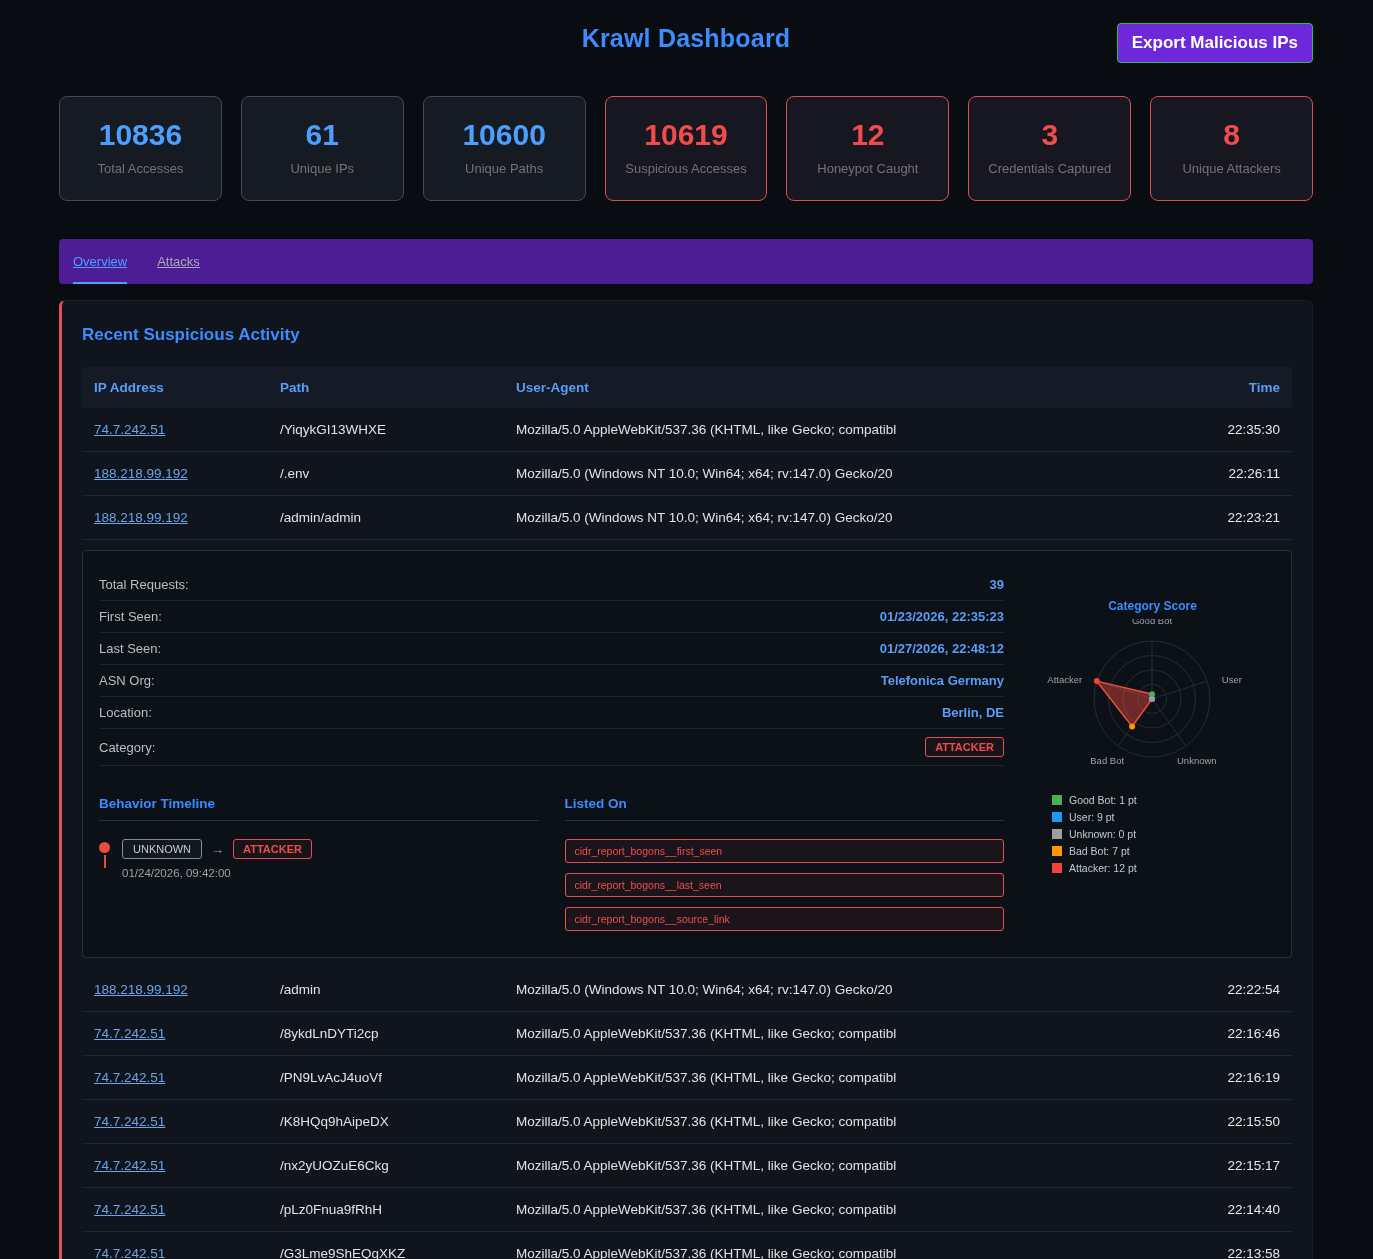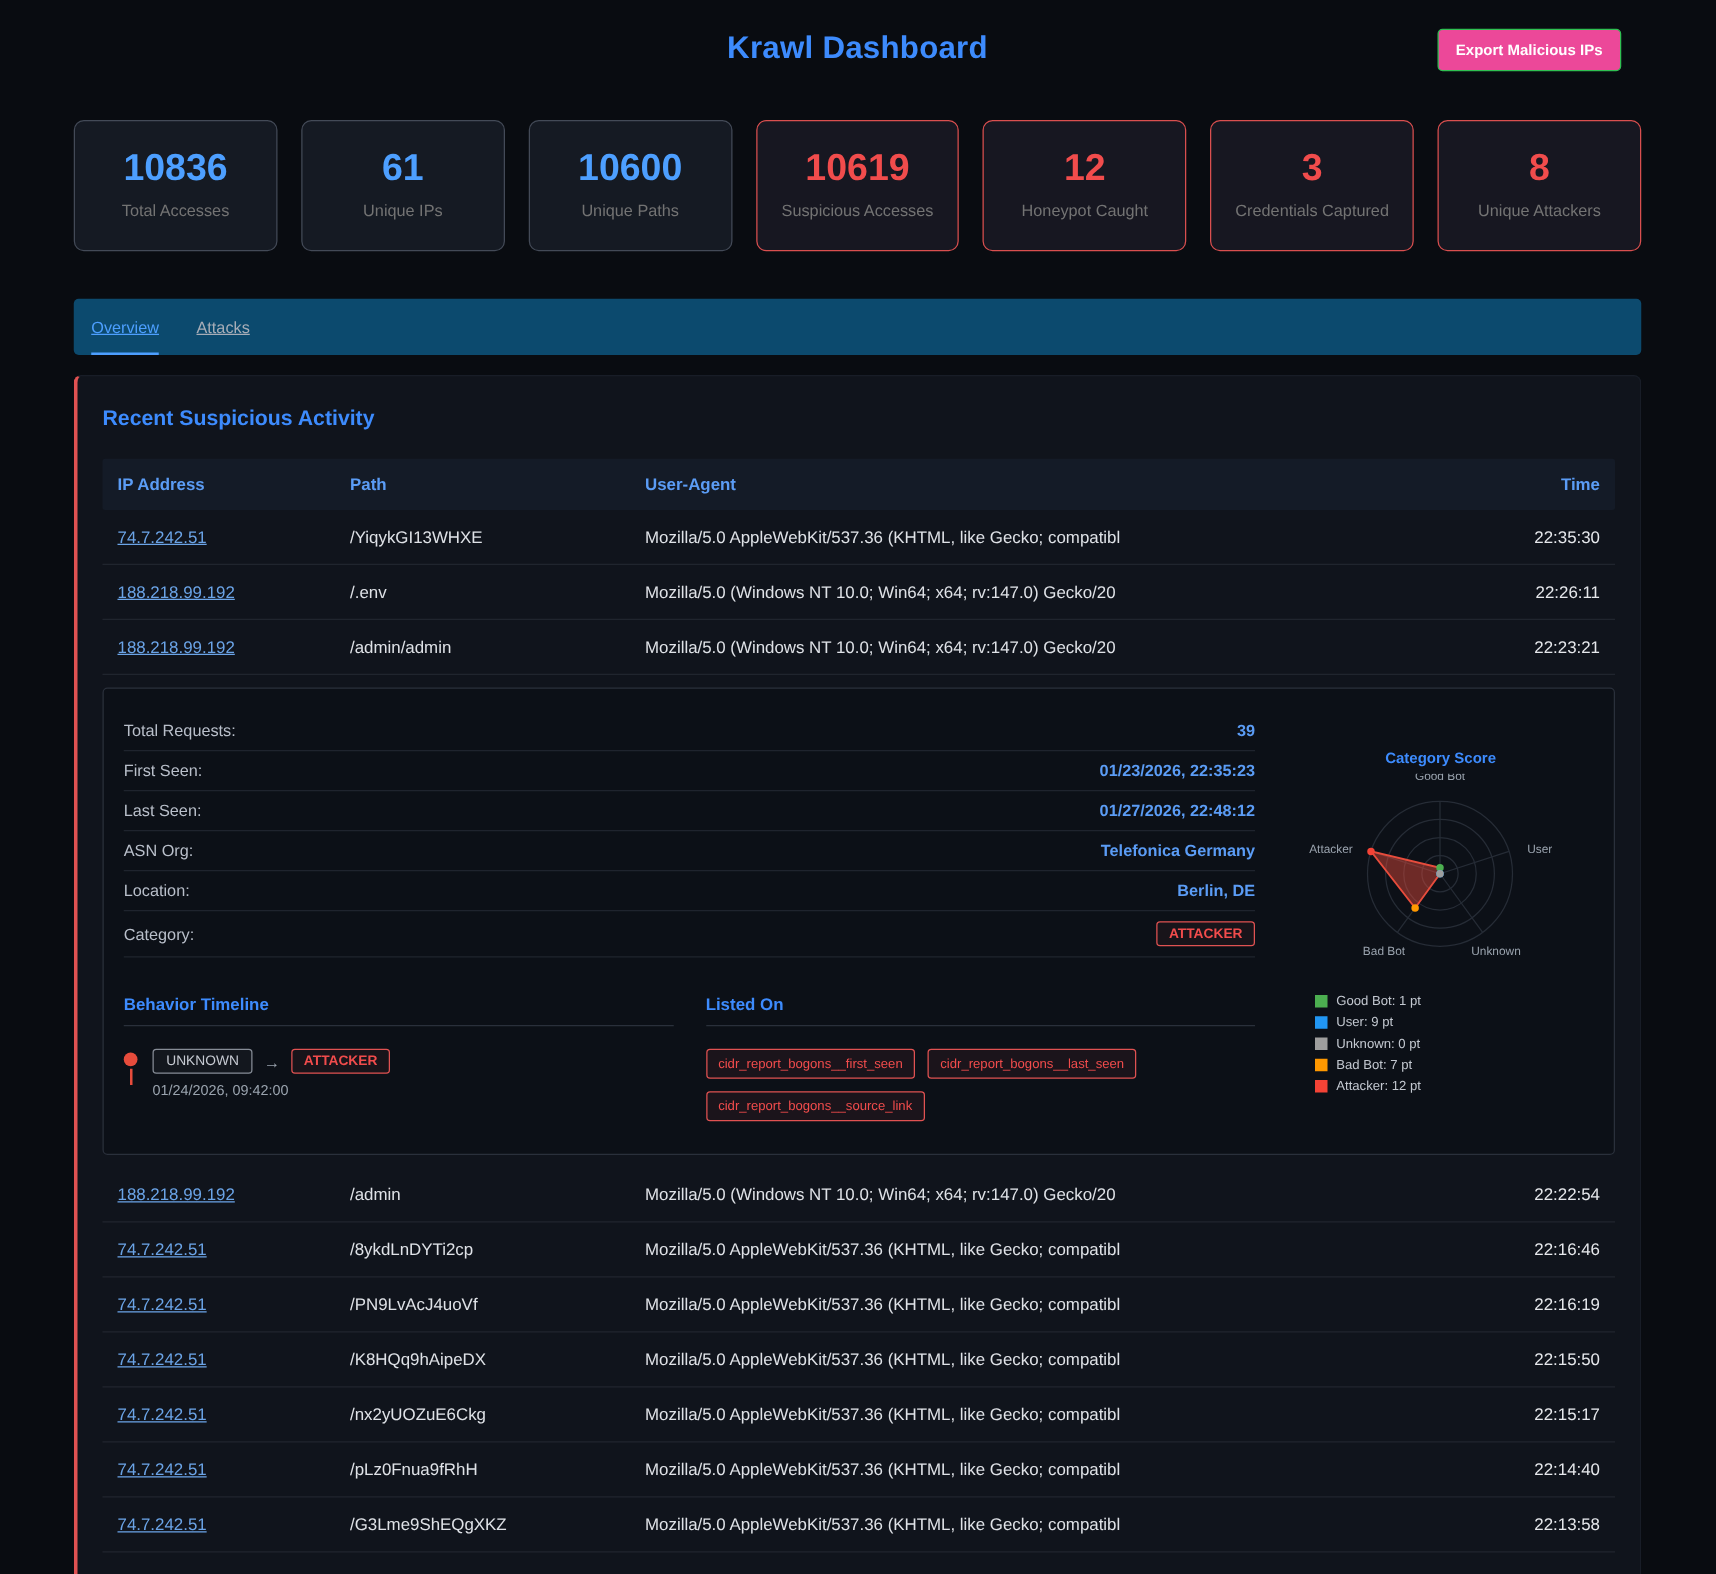--- a/index.html
+++ b/index.html
@@ -3,32 +3,32 @@
 <meta charset="utf-8">
 <style>
   * { box-sizing: border-box; margin: 0; padding: 0; }
   html, body { background: #090c11; }
   body { font-family: "Liberation Sans", "DejaVu Sans", sans-serif; color: #e6e8ec; }
   .page { width: 1373px; min-height: 1259px; margin: 0 auto; padding: 0 60px 20px 59px; position: relative; }
 
   
   .header { position: relative; padding-top: 24px; height: 72px; }
   .header h1 { text-align: center; color: #3d8bfd; font-size: 25px; font-weight: bold; letter-spacing: 0.2px; }
-  .export-btn { position: absolute; right: 16px; top: 23px; background: #ec4899; color: #ffffff; border: 1px solid #2fbf52; border-radius: 4px; font-size: 12px; font-weight: bold; padding: 9px 14px; cursor: pointer; font-family: inherit; }
+  .export-btn { position: absolute; right: 0; top: 23px; background: #6d28d9; color: #ffffff; border: 1px solid #2fbf52; border-radius: 4px; font-size: 17px; font-weight: bold; padding: 9px 14px; cursor: pointer; font-family: inherit; }
 
   
   .stats-row { display: flex; gap: 19px; margin-top: 24px; }
   .stat-card { flex: 1; background: #151a23; border: 1px solid #434a57; border-radius: 8px; text-align: center; padding: 21px 6px 24px; }
   .stat-card .stat-value { font-size: 30px; font-weight: bold; color: #4d9fff; }
   .stat-card .stat-label { font-size: 13px; color: #737373; margin-top: 9px; }
   .stat-card.alert { border-color: #d94f4f; background: #171721; }
   .stat-card.alert .stat-value { color: #f14c4c; }
 
   
-  .tabs-bar { margin-top: 38px; background: #0c4a6e; border-radius: 4px; display: flex; padding: 0 14px; }
+  .tabs-bar { margin-top: 38px; background: #4c1d95; border-radius: 4px; display: flex; padding: 0 14px; }
   .tab { font-size: 13px; padding: 15px 0 13px; margin: 0 30px 0 0; text-decoration: underline; color: #a7adb7; cursor: pointer; border-bottom: 2px solid transparent; background: none; border-top: none; border-left: none; border-right: none; font-family: inherit; }
   .tab.active { color: #4d9fff; border-bottom-color: #4d9fff; }
 
   
   .panel { margin-top: 16px; background: #10141c; border: 1px solid #181d27; border-left: 3px solid #e05252; border-radius: 6px; padding: 24px 20px 30px; }
   .panel-title { color: #3d8bfd; font-size: 17px; font-weight: bold; margin-bottom: 22px; }
 
   
   .tbl-header, .tbl-row { display: grid; grid-template-columns: 186px 236px 1fr 132px; align-items: center; }
   .tbl-header { background: #141b27; color: #5b9cf5; font-weight: bold; font-size: 13.5px; padding: 13px 12px; border-radius: 2px; }
@@ -52,21 +52,21 @@
   .sub-title { color: #3d8bfd; font-weight: bold; font-size: 13.5px; padding-bottom: 9px; border-bottom: 1px solid #2a303b; margin-bottom: 18px; }
 
   .timeline-item { display: flex; gap: 12px; }
   .tl-marker { display: flex; flex-direction: column; align-items: center; padding-top: 3px; }
   .tl-dot { width: 11px; height: 11px; border-radius: 50%; background: #e74c3c; }
   .tl-line { width: 2px; height: 13px; background: #e74c3c; margin-top: 2px; }
   .tl-badges { display: flex; align-items: center; gap: 9px; }
   .tl-arrow { color: #9aa3ae; font-size: 13px; }
   .tl-date { margin-top: 8px; font-size: 11.5px; color: #9aa3ae; }
 
-  .listed-badges { display: flex; flex-wrap: wrap; gap: 10px; }
+  .listed-badges { display: flex; flex-wrap: wrap; gap: 10px; flex-direction: column; }
   .listed-badge { border: 1px solid #e05252; color: #f14c4c; font-size: 10.5px; padding: 5px 9px; border-radius: 3px; background: rgba(224,82,82,0.07); cursor: pointer; }
 
   
   .detail-right { width: 245px; flex: none; }
   .chart-title { text-align: center; color: #3d8bfd; font-weight: bold; font-size: 12px; margin-top: 30px; }
   .radar-wrap { margin-top: 6px; }
   .legend { width: fit-content; margin: 6px 0 0 22px; display: flex; flex-direction: column; gap: 5px; text-align: center; }
   .legend-item { display: flex; align-items: center; gap: 7px; font-size: 10.5px; color: #c3c8d0; }
   .legend-swatch { width: 10px; height: 10px; flex: none; }
 </style>

